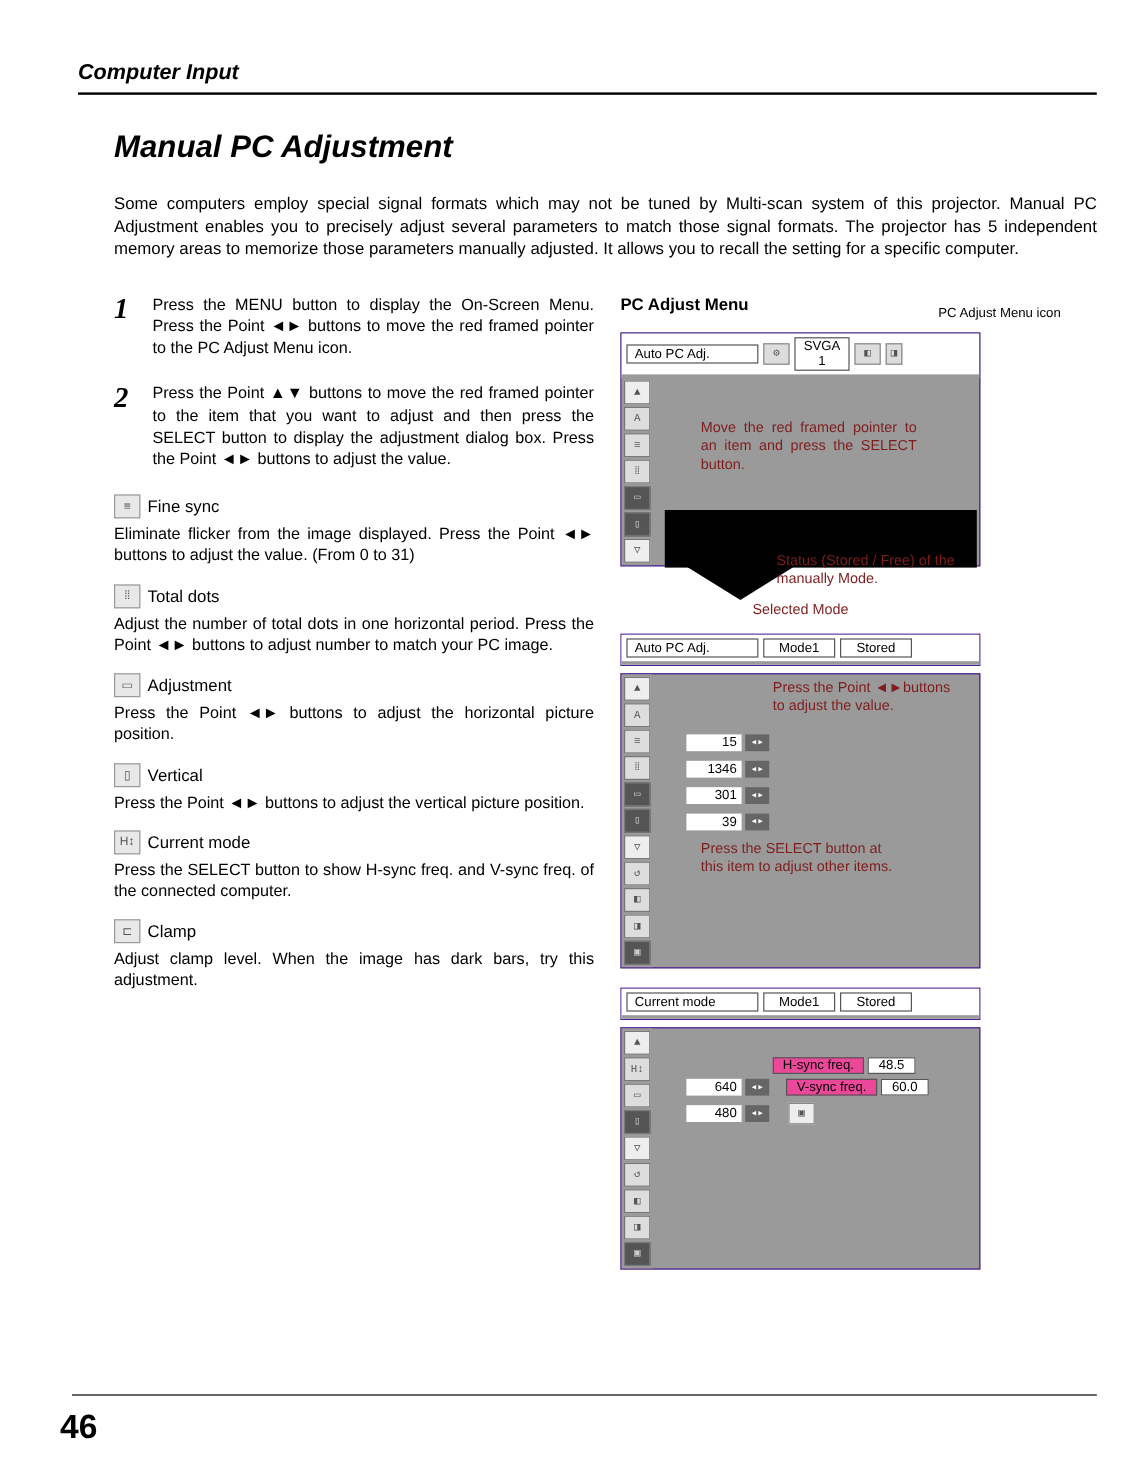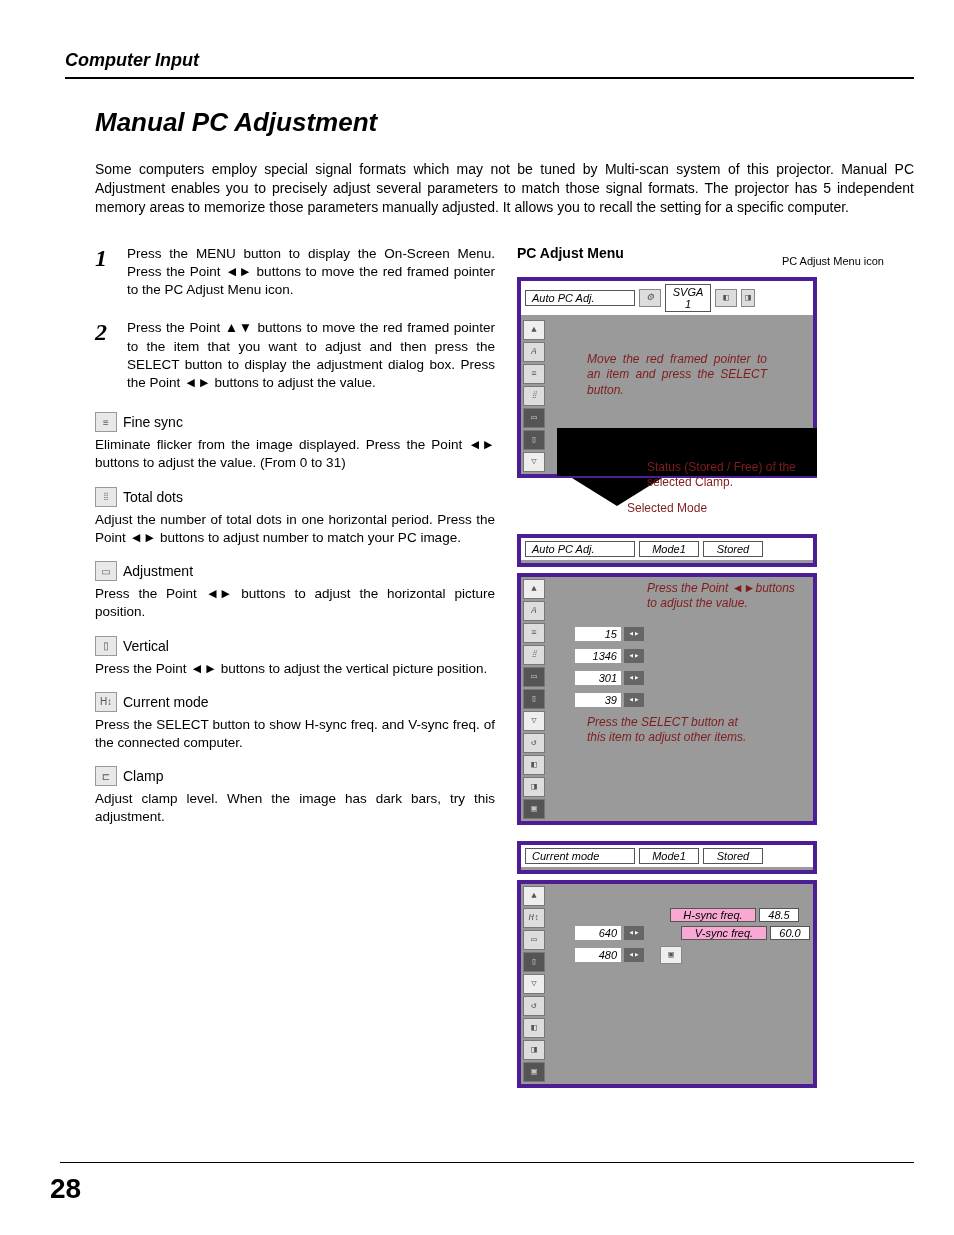--- a/index.html
+++ b/index.html
@@ -76,25 +76,24 @@
   .footer-rule {
     position: absolute;
     bottom: 72px;
     left: 60px; right: 40px;
     border-top: 1.5px solid #000;
   }
   
   .fig-label { font-size: 11px; }
   .pc-menu-title { font-weight: bold; font-size: 14px; margin-bottom: 16px; }
   .menu-block {
-    border: 4px solid #4c1d95;
+    border: 1px solid #4c1d95;
     background: #9a9a9a;
     font-family: "Courier New", monospace;
     font-size: 11px;
-    font-style: italic;
   }
   .menu-topbar {
     background: #fff;
     padding: 3px 4px;
     display: flex; align-items: center; gap: 4px;
     border-bottom: 3px solid #9a9a9a;
   }
   .menu-label-box {
     background: #fff; border: 1px solid #555;
     padding: 1px 6px; font-size: 11px;
@@ -138,23 +137,23 @@
   }
   .arrow-pair {
     width: 20px; height: 14px;
     background: #666; color: #fff;
     font-size: 9px; display: flex; align-items: center; justify-content: center;
   }
   .info-row {
     display: flex; gap: 3px; align-items: center;
   }
   .info-label-box {
-    background: #f9a8d4; border: 1px solid #555;
+    background: #ec4899; border: 1px solid #555;
     padding: 0px 6px; font-size: 11px; font-family: Arial;
-    width: 86px; text-align: center; margin-left: 23px;
+    width: 76px; text-align: center;
   }
   .info-val-box {
     background: #fff; border: 1px solid #555;
     padding: 0px 4px; font-size: 11px; font-family: Arial;
     width: 40px; text-align: center;
   }
   .right-col-inner { position: relative; }
 </style>
 </head>
 <body>
@@ -252,21 +251,21 @@
         </div>
         <div style="flex:1;position:relative;">
           <div class="caption" style="left:40px;top:34px;width:180px;text-align:justify;">Move the red framed pointer to an item and press the SELECT button.</div>
           <div style="position:absolute;left:10px;top:110px;width:260px;height:48px;background:#000;"></div>
         </div>
       </div>
     </div>
 
     <div style="width:0;height:0;border-left:45px solid transparent;border-right:45px solid transparent;border-top:28px solid #000;margin-left:55px;"></div>
 
-    <div class="caption" style="position:absolute;left:130px;top:215px;width:180px;">Status (Stored / Free) of the selected Clamp.</div>
+    <div class="caption" style="position:absolute;left:130px;top:215px;width:180px;">Status (Stored / Free) of the manually Mode.</div>
     <div class="caption" style="position:absolute;left:110px;top:256px;">Selected Mode</div>
 
     <div class="menu-block" style="width:300px;margin-top:28px;">
       <div class="menu-topbar">
         <span class="menu-label-box" style="width:110px;">Auto PC Adj.</span>
         <span class="menu-label-box" style="width:60px;text-align:center;">Mode1</span>
         <span class="menu-label-box" style="width:60px;text-align:center;">Stored</span>
       </div>
     </div>
 
@@ -350,13 +349,13 @@
             <span class="menu-icon-box" style="background:#eee;">▣</span>
           </div>
         </div>
       </div>
     </div>
 
   </div>
 </div>
 
 <div class="footer-rule"></div>
-<div class="page-num">28</div>
+<div class="page-num">46</div>
 
 </body></html>

